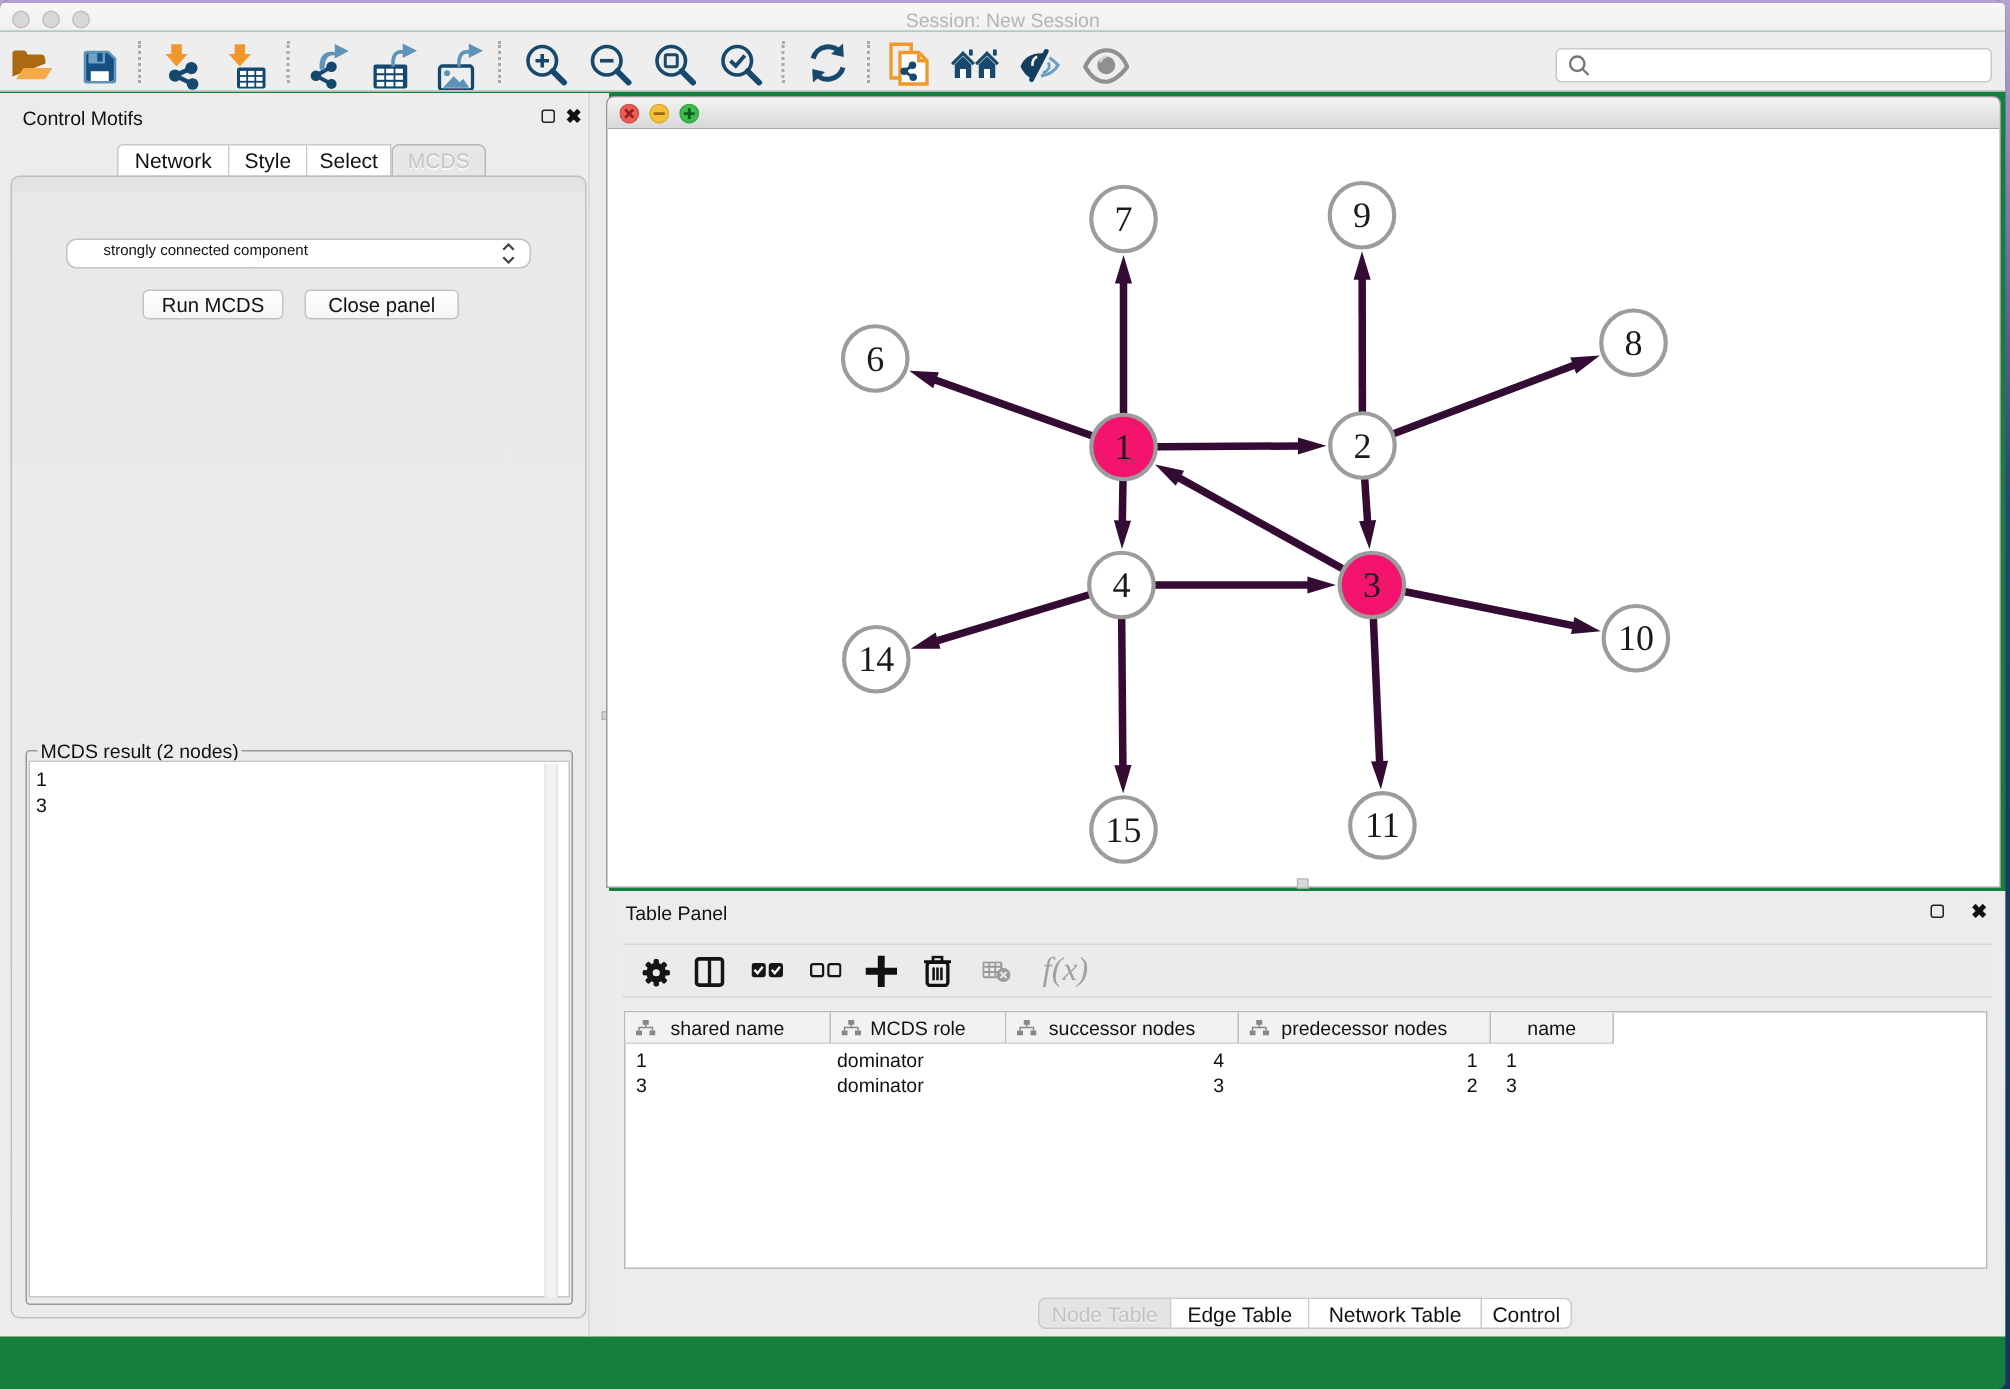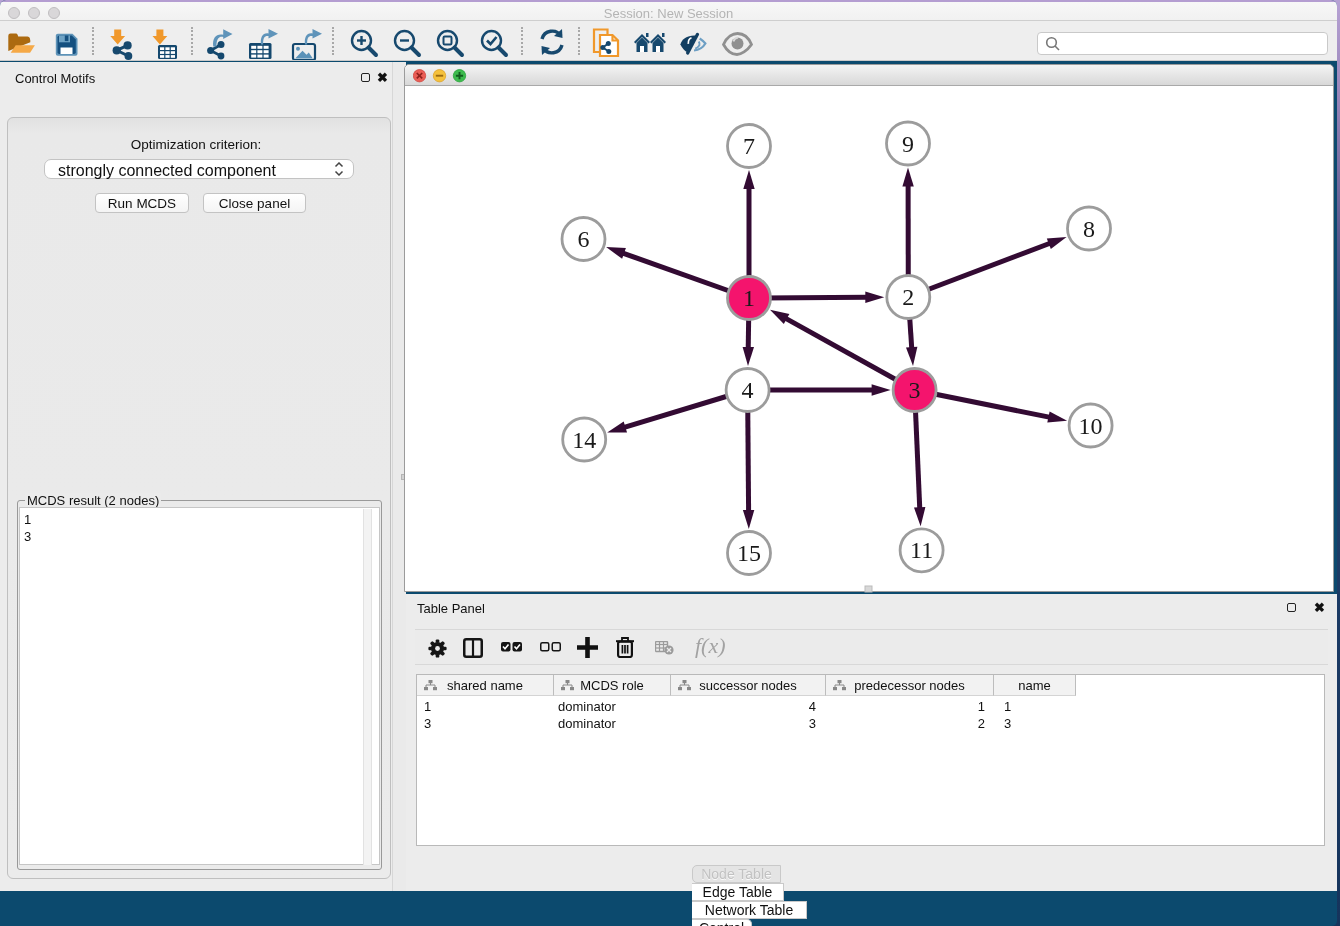--- a/index.html
+++ b/index.html
@@ -3,21 +3,21 @@
 <meta charset="utf-8">
 <style>
 * { margin:0; padding:0; box-sizing:border-box; }
 html,body { width:1340px; height:926px; overflow:hidden; }
 body {
   font-family:"Liberation Sans", sans-serif;
   background:linear-gradient(180deg,#b7a2d4 0px,#9b87bb 90px,#5d5a8e 230px,#2c4574 330px,#1d3c67 520px,#16345c 926px);
 }
 #app {
   position:absolute; left:0; top:0; width:1337px; height:926px;
-  background:#0c4a6e; border-radius:6px 6px 5px 0;
+  background:#15803d; border-radius:6px 6px 5px 0;
   overflow:hidden;
 }
 #topstrip { position:absolute; left:0; top:0; width:100%; height:2px;
   background:#b49dd1; z-index:50; }
 
 #titlebar { position:absolute; left:0; top:2px; width:100%; height:19px;
   background:linear-gradient(#f7f7f7,#f1f1f1); border-bottom:1px solid #cecece; }
 .tl { position:absolute; top:5px; width:12px; height:12px; border-radius:50%;
   background:#d9d7d9; border:1px solid #c0bec0; }
 #titletext { position:absolute; top:4px; left:0; width:100%; text-align:center;
@@ -39,21 +39,21 @@
 .tab { background:#fff; border:1px solid #c9c9c9; border-left:none; color:#111;
   display:flex; align-items:center; justify-content:center; }
 .tab.first { border-left:1px solid #c9c9c9; border-radius:4px 0 0 0; }
 .tab.sel { background:#e7e7e7; border:1px solid #b9b9b9; border-radius:5px 5px 0 0;
   color:#c6c6c6; text-shadow:0 1px 0 #fafafa; }
 #cp-body { position:absolute; left:7px; top:55px; width:384px; height:762px;
   background:linear-gradient(#e1e1e1,#e9e9e9 16px,#ebebeb); border:1px solid #bfbfbf; border-radius:6px; }
 #opt-label { position:absolute; left:0; top:75px; width:392px; text-align:center; font-size:13.5px; color:#111; }
 #cp-select { position:absolute; left:44px; top:97px; width:310px; height:20px;
   background:#fff; border:1px solid #c3c3c3; border-radius:7px; }
-#cp-select .stext { position:absolute; left:13px; top:2px; font-size:16px; color:#111; }
+#cp-select .stext { position:absolute; left:24px; top:2px; font-size:10px; color:#111; }
 .btn { position:absolute; height:20px; background:linear-gradient(#ffffff,#f4f4f4);
   border:1px solid #c3c3c3; border-radius:4px; font-size:13.5px; color:#111;
   display:flex; align-items:center; justify-content:center; }
 
 #mcds-fs { position:absolute; left:17px; top:431px; width:365px; height:375px; }
 #mcds-border { position:absolute; left:0; top:7px; width:100%; height:370px; border:1px solid #999; border-radius:3px; }
 #mcds-legend { position:absolute; left:8px; top:0; background:#ebebeb; padding:0 2px; font-size:13px; color:#111; }
 #mcds-text { position:absolute; left:2px; top:14px; width:361px; height:358px; background:#fff; border:1px solid #c6c6c6; }
 #mcds-text .ln { margin-left:4px; font-size:13px; color:#111; line-height:17px; }
 #mcds-sb { position:absolute; right:7px; top:1px; width:9px; height:356px; background:#f3f3f3; border-left:1px solid #e2e2e2; border-right:1px solid #e2e2e2; }
@@ -237,22 +237,27 @@
         <circle cx="6.5" cy="6.5" r="4.8" fill="none" stroke="#777" stroke-width="1.6"></circle>
         <line x1="10" y1="10" x2="14" y2="14" stroke="#777" stroke-width="1.6"></line>
       </svg>
     </div>
   </div>
 
   <div id="cpanel">
     <div id="cp-title">Control Motifs</div>
     <div class="wbtn-sq" style="left:361px; top:11px;"></div>
     <div class="wbtn-x" style="left:377px; top:8px;">✖</div>
+    <div class="tabrow" style="left:78px; top:34px;">
+      <div class="tab first" style="width:75px;">Network</div>
+      <div class="tab" style="width:52px;">Style</div>
+      <div class="tab" style="width:56px;">Select</div>
+      <div class="tab sel" style="width:63px;">MCDS</div>
+    </div>
     <div id="cp-body"></div>
-    <div id="opt-label">Optimization criterion:</div>
     <div id="cp-select">
       <div class="stext">strongly connected component</div>
       <svg width="10" height="14" style="position:absolute;right:9px;top:2px" viewBox="0 0 10 14">
         <path d="M1.5 4.5 L5 1 L8.5 4.5" fill="none" stroke="#444" stroke-width="1.5"></path>
         <path d="M1.5 9.5 L5 13 L8.5 9.5" fill="none" stroke="#444" stroke-width="1.5"></path>
       </svg>
     </div>
     <div class="btn" style="left:95px; top:131px; width:94px;">Run MCDS</div>
     <div class="btn" style="left:203px; top:131px; width:103px;">Close panel</div>
     <div id="mcds-fs">
@@ -458,21 +463,21 @@
       <div class="td" style="left:141px; top:24px;">dominator</div>
       <div class="td" style="left:254px; top:24px; width:145px; text-align:right;">4</div>
       <div class="td" style="left:409px; top:24px; width:159px; text-align:right;">1</div>
       <div class="td" style="left:587px; top:24px;">1</div>
       <div class="td" style="left:7px; top:41px;">3</div>
       <div class="td" style="left:141px; top:41px;">dominator</div>
       <div class="td" style="left:254px; top:41px; width:145px; text-align:right;">3</div>
       <div class="td" style="left:409px; top:41px; width:159px; text-align:right;">2</div>
       <div class="td" style="left:587px; top:41px;">3</div>
     </div>
-    <div class="tabrow2" style="left:286px; top:271px;flex-direction:column;">
+    <div class="tabrow2" style="left:286px; top:271px;">
       <div class="tab first" style="width:89px; background:#e4e4e4; color:#c2c2c2; text-shadow:0 1px 0 #fafafa; border-radius:5px 0 0 5px;">Node Table</div>
       <div class="tab" style="width:92px;">Edge Table</div>
       <div class="tab" style="width:115px;">Network Table</div>
       <div class="tab" style="width:60px; border-radius:0 5px 5px 0;">Control</div>
     </div>
   </div>
 
 </div>
 
 </body></html>

